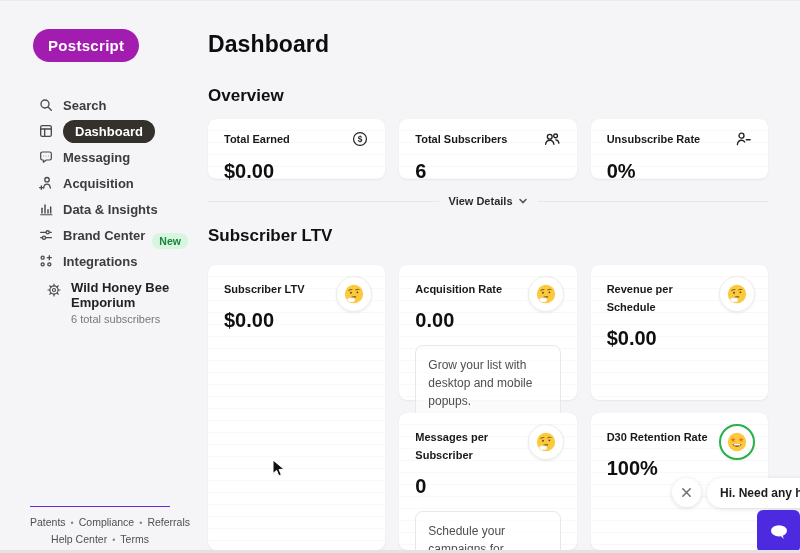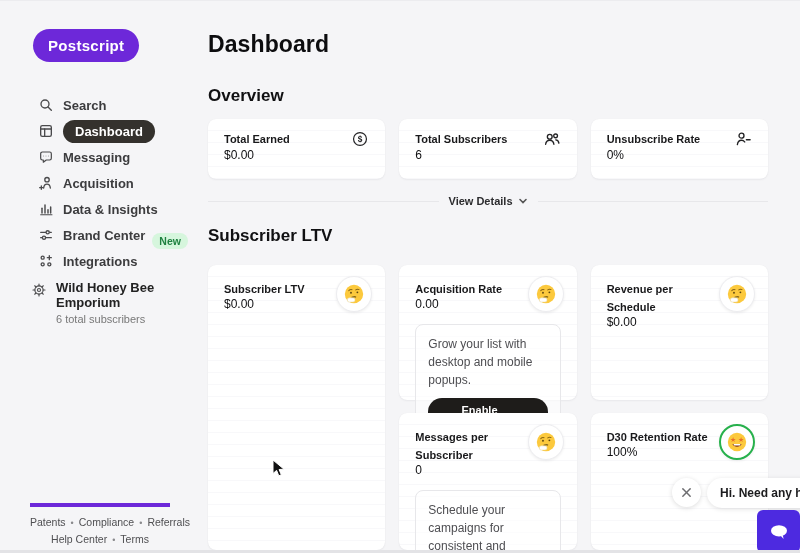--- a/index.html
+++ b/index.html
@@ -11,49 +11,49 @@
     color: #141414;
     overflow: hidden;
     border-top: 1px solid #ececef;
   }
   .bottom-edge { position:absolute; left:0; bottom:0; width:800px; height:3px; background:#e3e3e6; }
 
   
   .sidebar { position:absolute; left:0; top:0; width:200px; height:553px; }
   .logo-pill {
     display:inline-block; margin:28px 0 0 33px;
-    background:#6d28d9; color:#fff;
+    background:#a21caf; color:#fff;
     font-size:15px; font-weight:bold; letter-spacing:.3px;
     padding:8px 15px; border-radius:19px;
   }
   .nav { margin-top:30px;text-align:right; }
   .nav-item {
     display:flex; align-items:center; height:26px;
     padding-left:38px; cursor:pointer;
     font-size:13px; font-weight:600; color:#3c3c3e;
   }
   .nav-item .nicon { width:16px; height:16px; margin-right:9px; color:#4a4a4c; flex:0 0 16px; display:flex; align-items:center; }
   .nicon svg { width:16px; height:16px; }
   .active-pill {
     background:#34312d; color:#fff;
     padding:4px 12px; border-radius:14px; font-size:13px; font-weight:600;
   }
   .badge-new {
     margin-left:7px; background:#d6f6dd; color:#1f8140;
     font-size:10.5px; font-weight:600; padding:2px 7px; border-radius:9px;margin-top:12px;
   }
-  .store-item { display:flex; align-items:flex-start; padding-left:31px; margin-top:6px; cursor:pointer; }
+  .store-item { display:flex; align-items:flex-start; padding-left:46px; margin-top:6px; cursor:pointer; }
   .store-item .nicon { width:16px; height:16px; margin-right:9px; margin-top:2px; color:#4a4a4c; }
   .store-label { font-size:13px; font-weight:bold; color:#222; }
   .store-sub { font-size:11px; color:#787878; margin-top:3px; }
   .side-footer {
     position:absolute; bottom:6px; left:0; width:200px;
     text-align:center; font-size:10.5px; color:#4f4f52;
   }
-  .side-footer-inner { border-top:4px solid #6d28d9; margin:0 30px; padding-top:7px; line-height:1.55; }
+  .side-footer-inner { border-top:1px solid #6d28d9; margin:0 30px; padding-top:7px; line-height:1.55; }
   .flink { cursor:pointer; }
   .flink + .flink::before { content:"•"; margin:0 5px; color:#8a8a8d; font-size:9px; }
 
   
   .main { position:absolute; left:208px; top:0; width:576px; height:553px; }
   .page-title { margin-top:30px; font-size:23px; font-weight:800; color:#0d0d0f; letter-spacing:.1px; }
   .section-title { font-size:17px; font-weight:800; color:#101012; }
   .ov-title { margin-top:28px; }
   .ltv-title { margin-top:19px; }
 
@@ -61,21 +61,21 @@
   .ov-grid { margin-top:13px; }
   .card {
     background:#fff;
     background-image:repeating-linear-gradient(#ffffff 0px, #ffffff 11px, #f8f8fa 11px, #f8f8fa 12px);
     border-radius:8px;
     box-shadow:0 1px 2px rgba(20,20,30,.05), 0 0 1px rgba(20,20,30,.06);
   }
   .ov-card { height:60px; padding:11px 16px; }
   .card-top { display:flex; align-items:center; justify-content:space-between; }
   .card-label { font-size:11px; font-weight:bold; color:#19191b; }
-  .card-value { font-size:12px; font-weight:normal; color:#0f0f11; margin-top:0; }
+  .card-value { font-size:20px; font-weight:bold; color:#0f0f11; margin-top:12px; }
   .card-icon { width:18px; height:18px; color:#232325; }
   .card-icon svg { width:18px; height:18px; }
 
   .view-details-row { display:flex; align-items:center; width:560px; margin-top:16px; }
   .hline { flex:1; height:1px; background:#e7e7ea; }
   .view-details {
     display:flex; align-items:center; gap:5px;
     background:none; border:none; cursor:pointer;
     font-family:inherit; font-size:11px; font-weight:bold; color:#2c2c2e;
     padding:0 10px;

